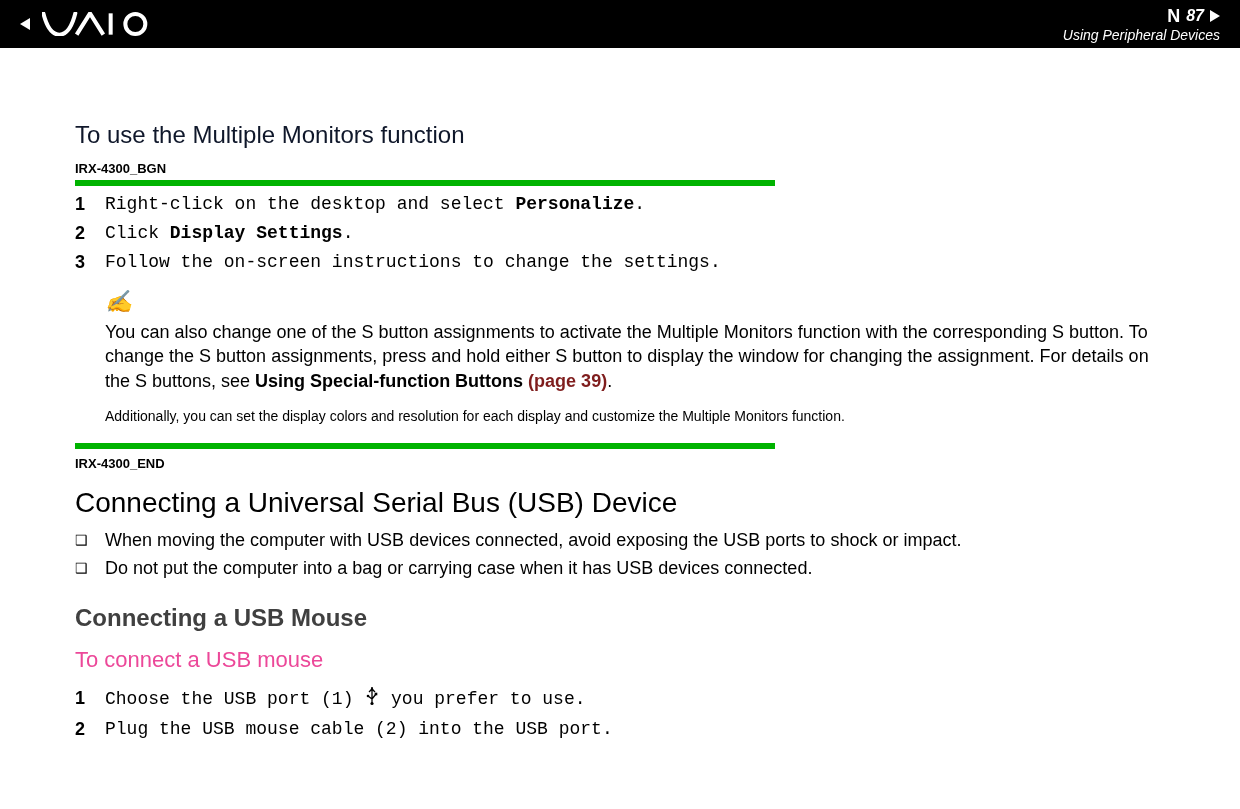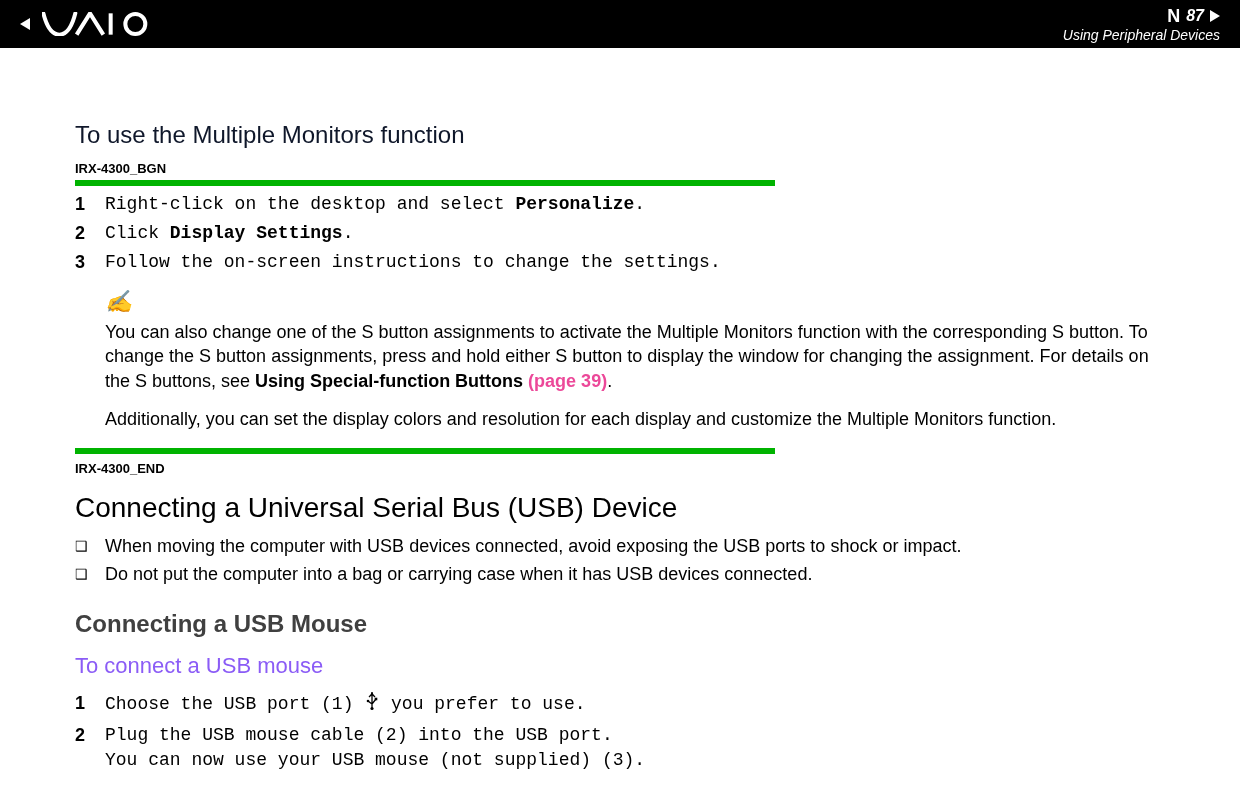--- a/index.html
+++ b/index.html
@@ -68,21 +68,21 @@
     line-height: 1.4;
   }
 
   .subheading-gray {
     color: #0f172a;
     font-size: 24px;
     font-weight: normal;
     margin: 30px 0 8px 0;
   }
   .subheading-gray-small {
-    color: #8b5cf6;
+    color: #ec4899;
     font-size: 22px;
     font-weight: normal;
     margin: 10px 0 10px 0;
   }
 
   .tag-code {
     font-family: "Arial Narrow", Arial, sans-serif;
     font-weight: bold;
     font-size: 13px;
     margin: 2px 0;
@@ -121,26 +121,26 @@
     font-size: 22px;
     margin-bottom: 2px;
   }
   .note-text {
     font-family: "Arial Narrow", Arial, sans-serif;
     font-size: 18px;
     font-stretch: condensed;
     line-height: 1.35;
   }
   .link-blue {
-    color: #ec4899;
+    color: #7f1d1d;
     font-weight: bold;
   }
   .note-para2 {
     font-family: "Arial Narrow", Arial, sans-serif;
-    font-size: 18px;
+    font-size: 14px;
     margin-top: 14px;
     margin-left: 30px;
   }
 
   h2.section-heading {
     font-size: 28px;
     font-weight: normal;
     margin: 10px 0 6px 0;
   }
   .intro-line {
@@ -265,18 +265,17 @@
               <rect x="10.7" y="6.7" width="2.6" height="2.6" fill="#000"></rect>
               <circle cx="8" cy="17.5" r="1.6" fill="#000"></circle>
               <path d="M8 1 L6.5 3.5 L9.5 3.5 Z" fill="#000"></path>
             </svg></span><span> you prefer to use.</span>
       </div>
     </div>
     <div class="num-step">
       <div class="num">2</div>
       <div class="txt">
         <span>Plug the USB mouse cable (2) into the USB port.</span><br>
-        <span>You can now use your USB mouse (not supplied) (3).</span>
       </div>
     </div>
   </div>
 
 </div>
 
 </body></html>

